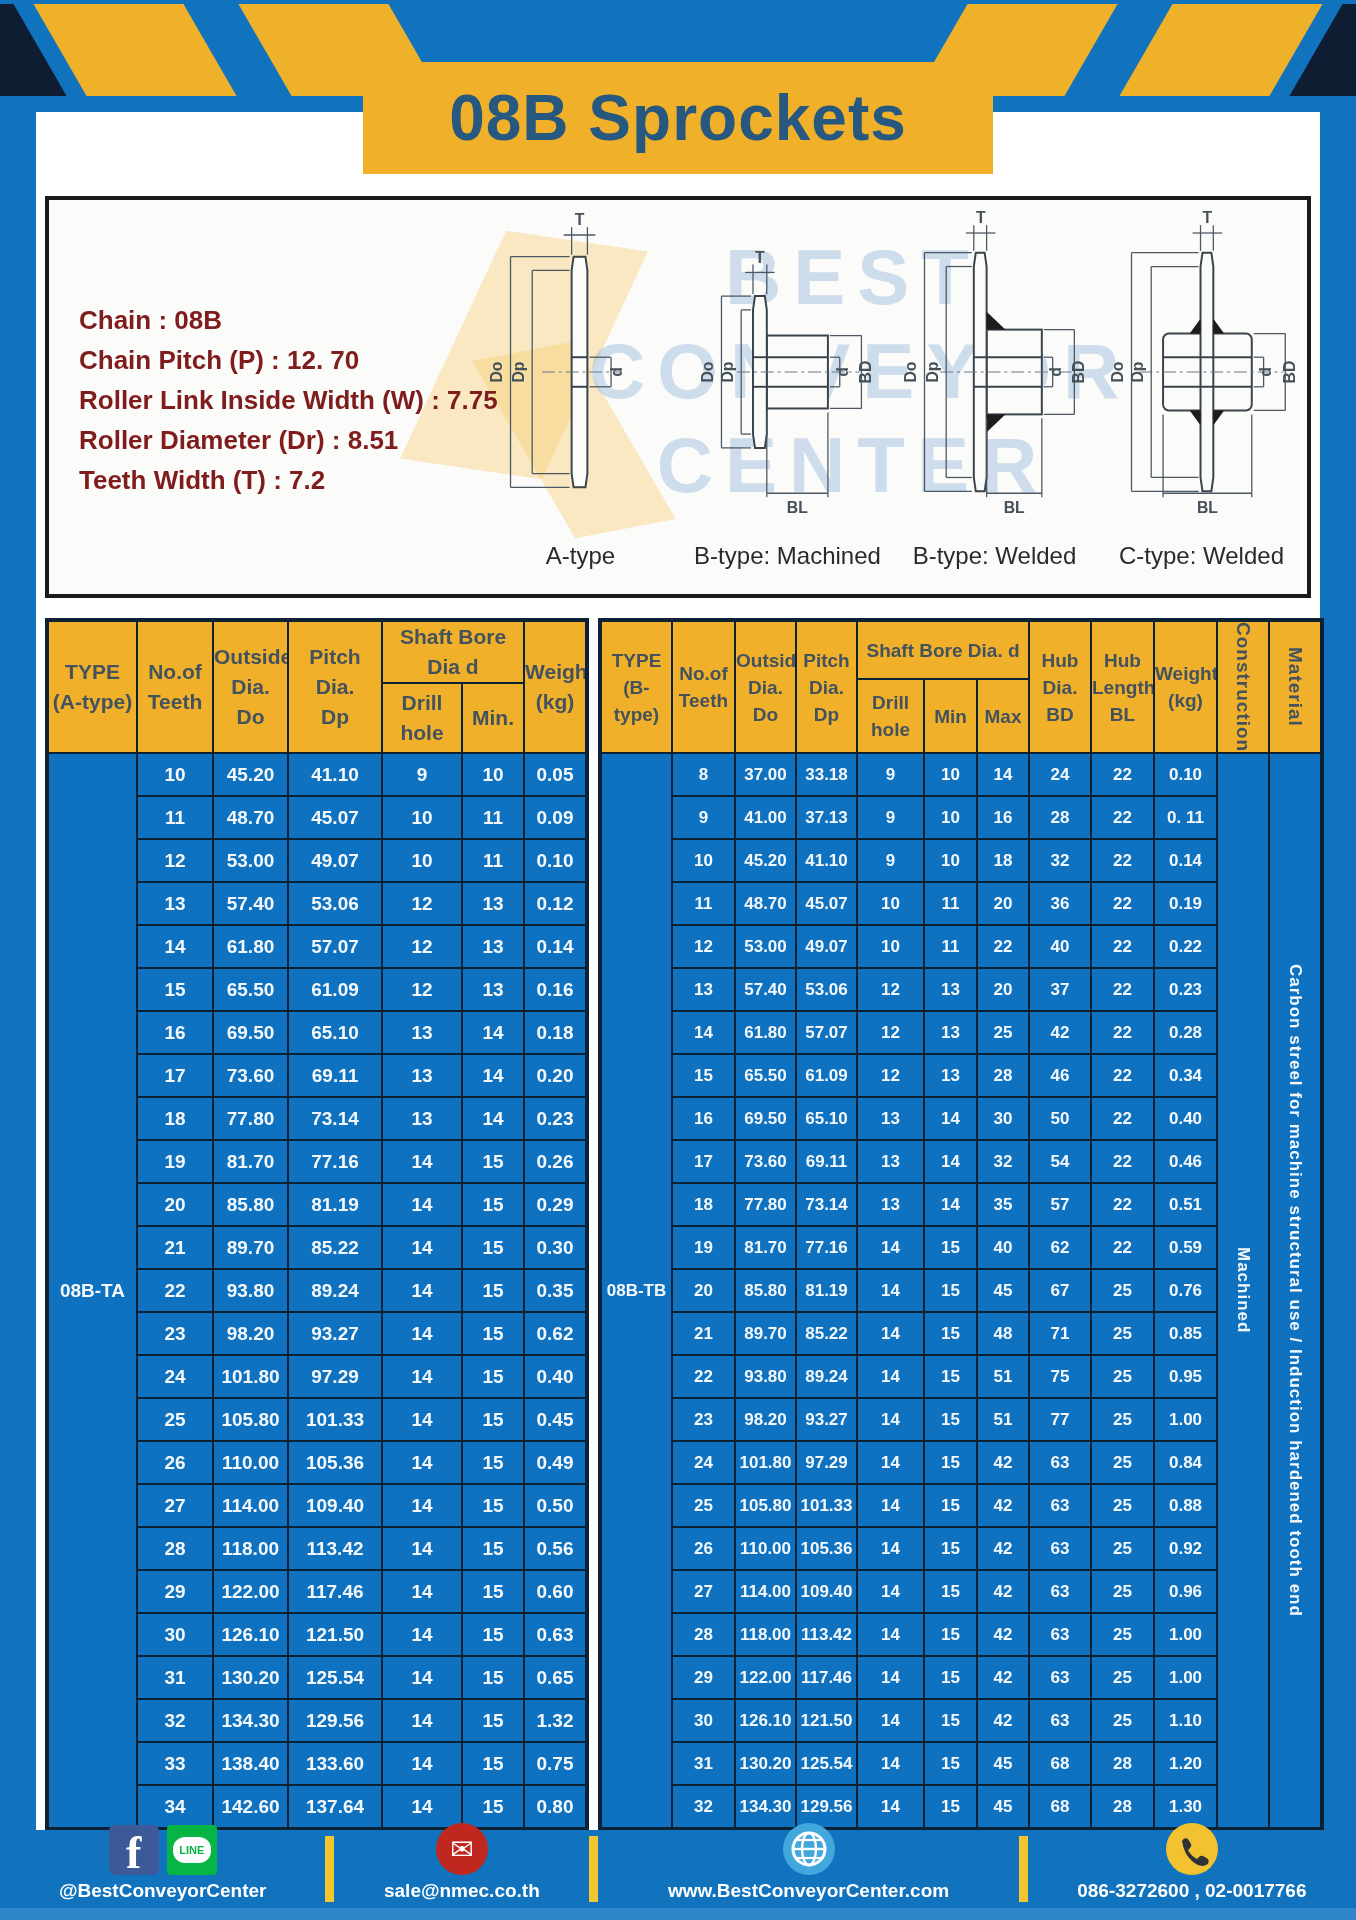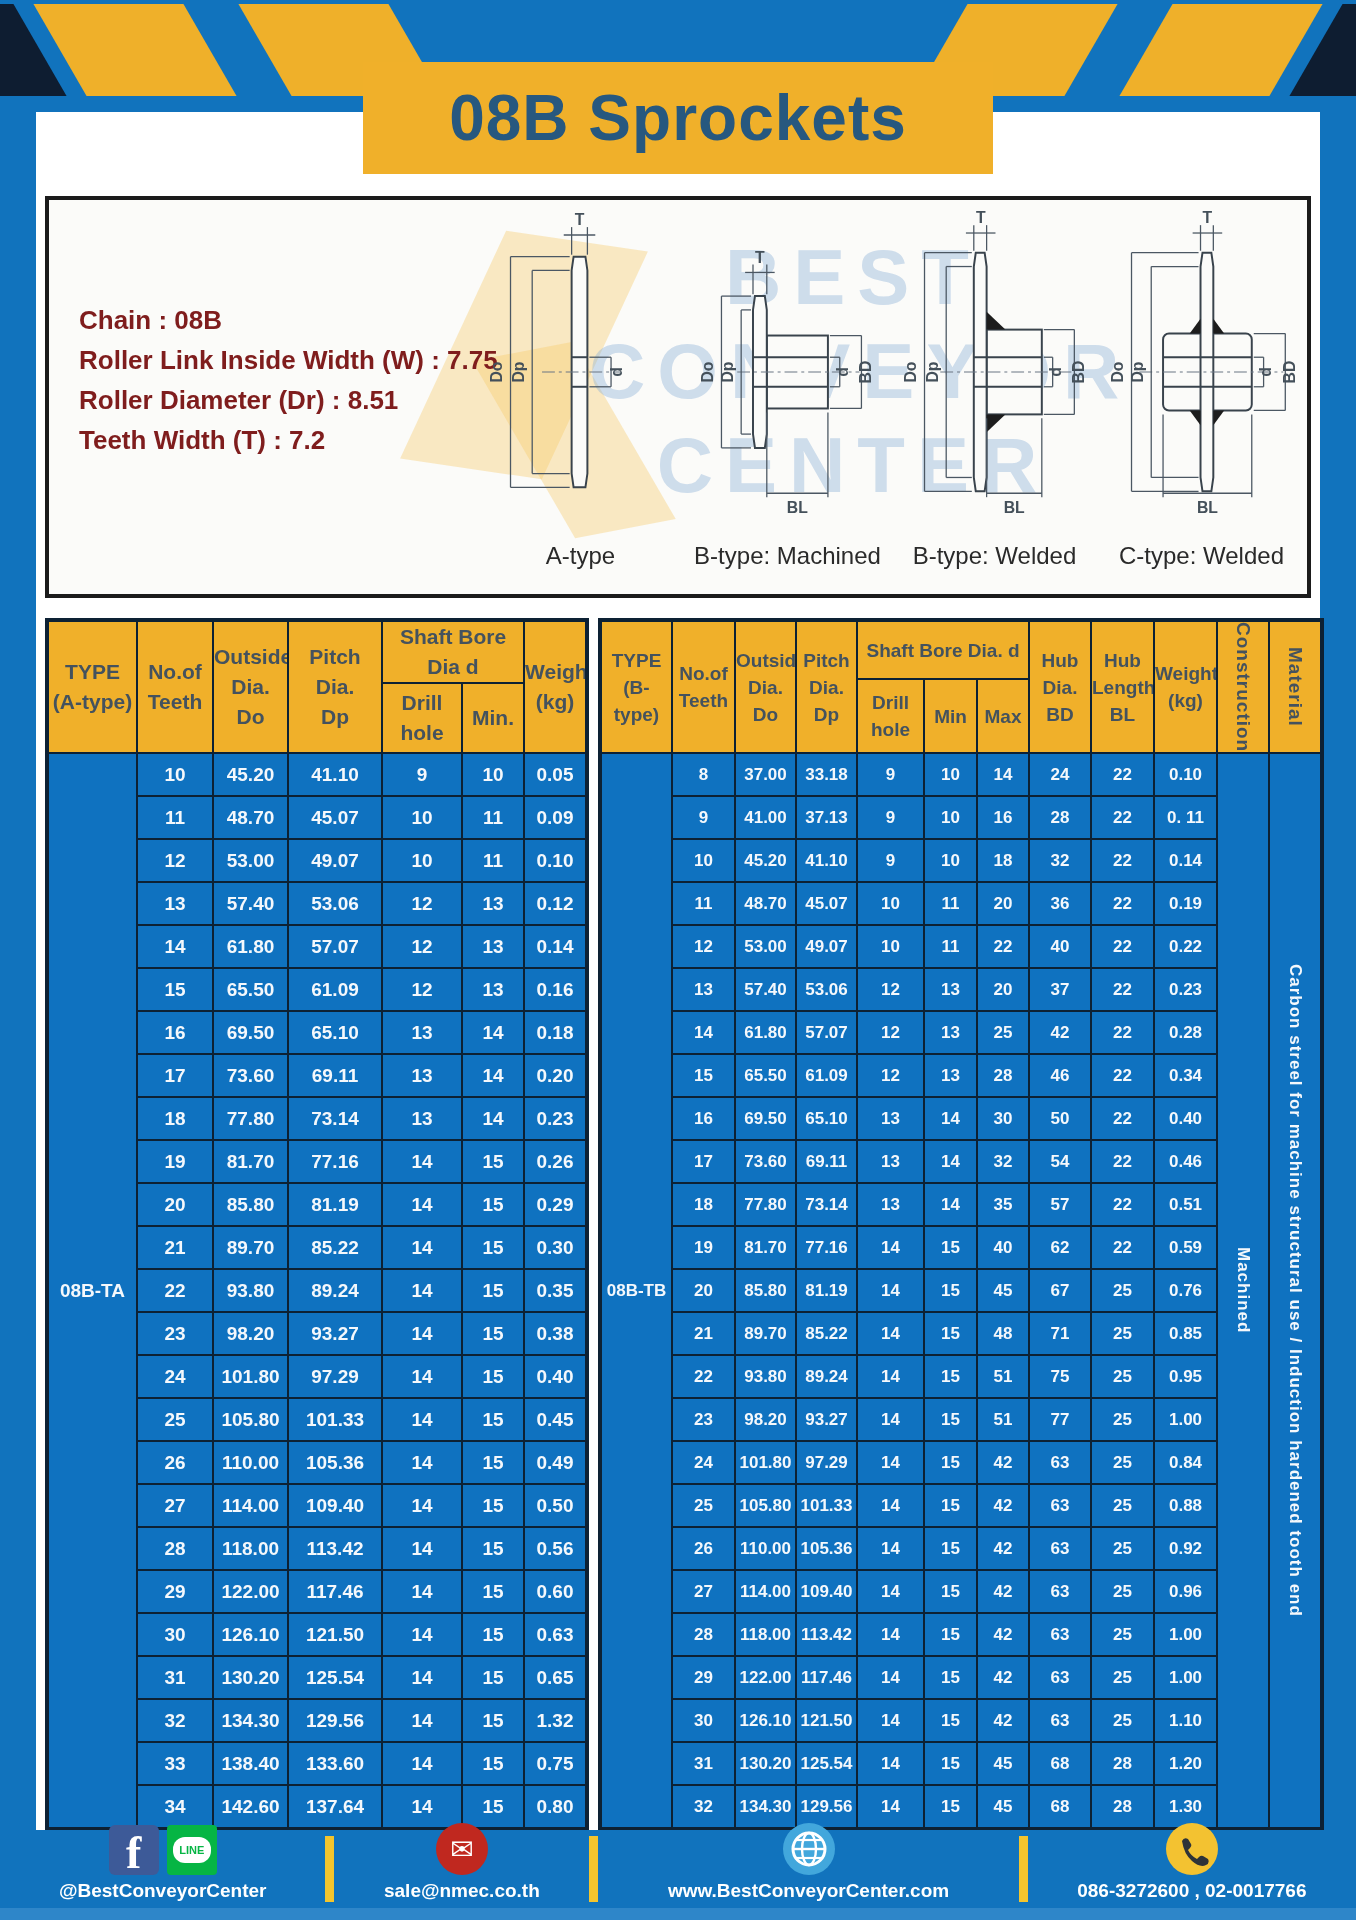--- a/index.html
+++ b/index.html
@@ -96,20 +96,21 @@
   <div class="wm-shape wm1"></div>
   <div class="wm-shape wm2"></div>
   <div class="watermark">
     <div>BEST</div>
     <div>CONVEYOR</div>
     <div>CENTER</div>
   </div>
 
   <div class="specs">
     <div>Chain  : 08B</div>
+    <div>Chain Pitch (P)  :  12. 70</div>
     <div>Roller Link Inside Width (W)  :  7.75</div>
     <div>Roller Diameter (Dr)  : 8.51</div>
     <div>Teeth Width (T)  :  7.2</div>
   </div>
 
   <div class="figs">
 
     <div class="fig">
       <svg viewBox="0 0 210 330">
         <text class="dtxt" x="104" y="16" text-anchor="middle">T</text>
@@ -396,21 +397,21 @@
         <td>14</td>
         <td>15</td>
         <td>0.35</td>
       </tr>
       <tr>
         <td>23</td>
         <td>98.20</td>
         <td>93.27</td>
         <td>14</td>
         <td>15</td>
-        <td>0.38</td>
+        <td>0.62</td>
       </tr>
       <tr>
         <td>24</td>
         <td>101.80</td>
         <td>97.29</td>
         <td>14</td>
         <td>15</td>
         <td>0.40</td>
       </tr>
       <tr>

